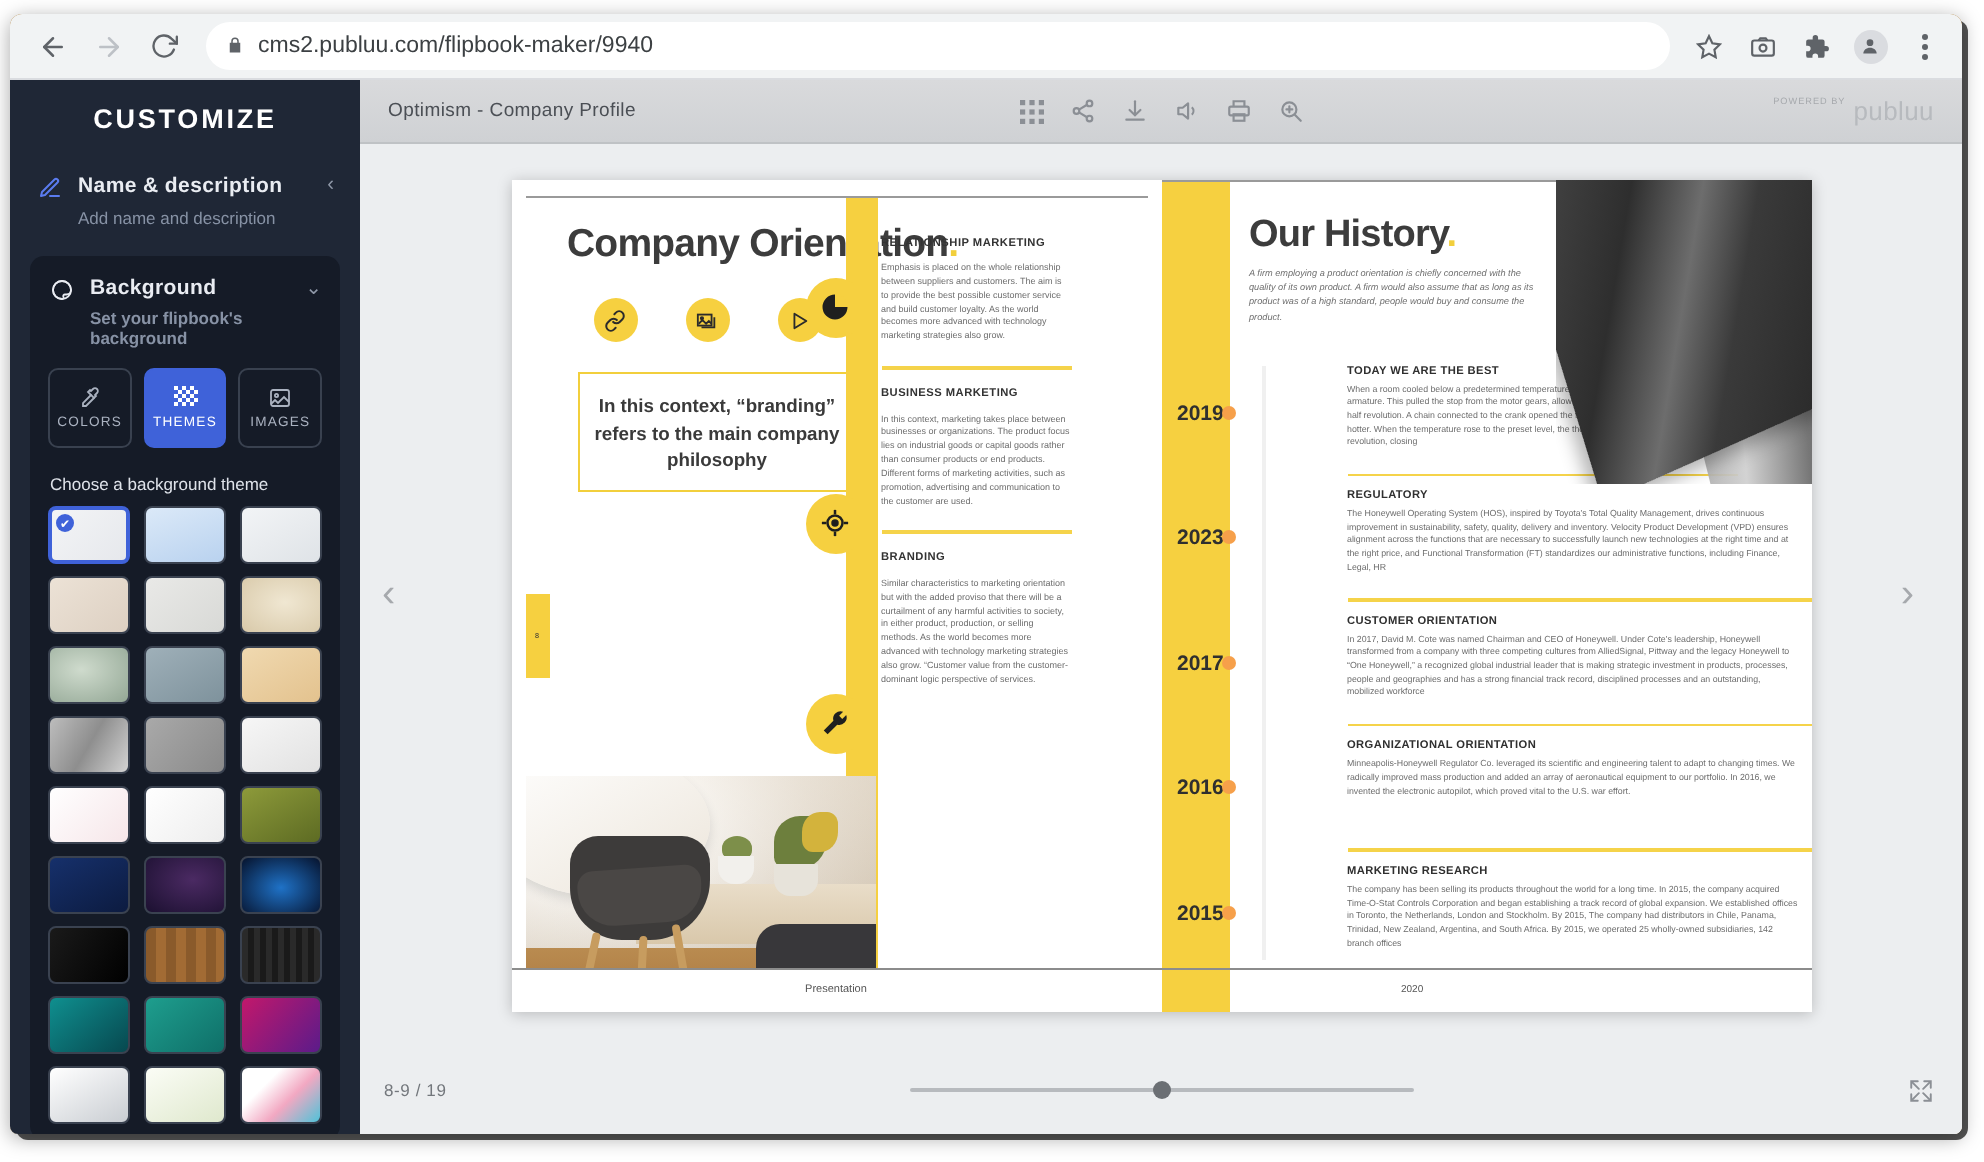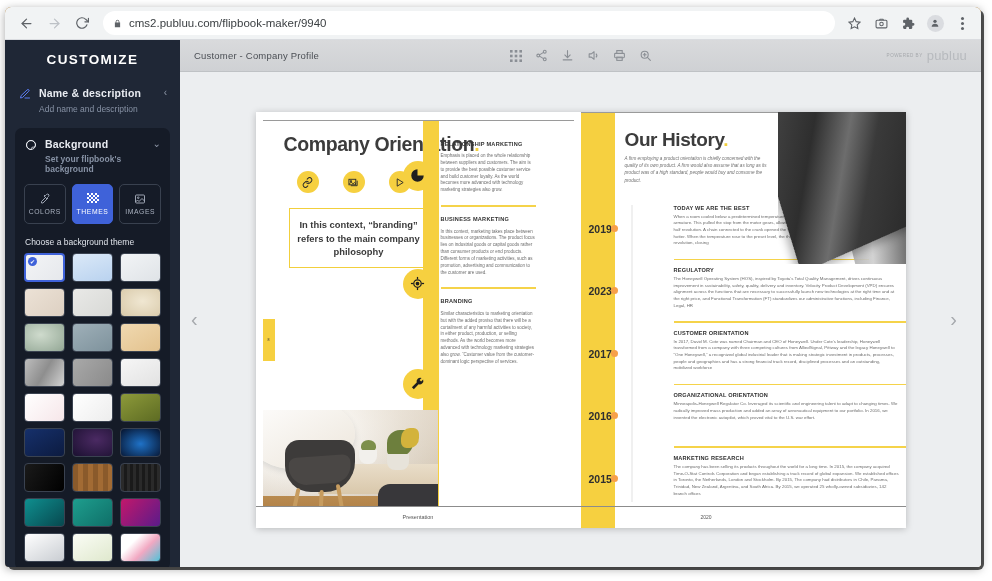--- a/index.html
+++ b/index.html
@@ -222,21 +222,21 @@
     position: absolute;
     left: 50%;
     transform: translateX(-50%);
     display: flex;
     gap: 13px;
     align-items: center;
   }
   .tool-icons .ti { color: #8b8f95; display: flex; cursor: pointer; }
   .powered {
     position: absolute; right: 14px;
-    display: flex; align-items: center; gap: 4px;
+    display: flex; align-items: flex-start; gap: 4px;
   }
   .powered .pw-lbl { font-size: 4.6px; color: #a6a9ad; letter-spacing: .5px; }
   .powered .pw-brand { font-size: 13px; color: #b7babe; letter-spacing: .2px; }
 
   .stage {
     flex: 1;
     position: relative;
     background: #eceef0;
     display: flex;
     align-items: center;
@@ -680,21 +680,21 @@
               <div class="swatch" style="background: linear-gradient(150deg, rgb(255, 255, 255), rgb(201, 205, 210));"></div>
               <div class="swatch" style="background: linear-gradient(150deg, rgb(251, 253, 246), rgb(223, 232, 205));"></div>
               <div class="swatch" style="background: linear-gradient(135deg, rgb(255, 255, 255) 30%, rgb(242, 168, 194) 60%, rgb(79, 195, 217) 100%);"></div>
             </div>
         </div>
       </div>
 
       <div class="viewer">
 
         <div class="viewer-top">
-          <div class="doc-title">Customer - Company Profile</div>
+          <div class="doc-title">Optimism - Company Profile</div>
 
           <div class="tool-icons">
             <span class="ti">
               <svg width="12" height="12" viewBox="0 0 12 12" fill="currentColor">
                   <rect x="0" y="0" width="2.6" height="2.6"></rect>
                   <rect x="4.7" y="0" width="2.6" height="2.6"></rect>
                   <rect x="9.4" y="0" width="2.6" height="2.6"></rect>
                   <rect x="0" y="4.7" width="2.6" height="2.6"></rect>
                   <rect x="4.7" y="4.7" width="2.6" height="2.6"></rect>
                   <rect x="9.4" y="4.7" width="2.6" height="2.6"></rect>
@@ -922,17 +922,37 @@
                 <div>25%</div>
               </div>
               <div class="curl-vert">Optimism</div>
               <div class="flap2"></div>
               <div class="flap"></div>
             </div>
 
           </div>
         </div>
 
+        <div class="viewer-bottom">
+          <div class="pg-ind">8-9 / 19</div>
+          <div class="slider-wrap">
+            <div class="slider-track">
+              <div class="slider-thumb"></div>
+            </div>
+          </div>
+          <div class="fullscreen-btn">
+            <svg width="13" height="13" viewBox="0 0 24 24" fill="none" stroke="currentColor" stroke-width="1.8" stroke-linecap="round">
+                <polyline points="3 9 3 3 9 3"></polyline>
+                <polyline points="15 3 21 3 21 9"></polyline>
+                <polyline points="21 15 21 21 15 21"></polyline>
+                <polyline points="9 21 3 21 3 15"></polyline>
+                <line x1="4" y1="4" x2="10" y2="10"></line>
+                <line x1="20" y1="4" x2="14" y2="10"></line>
+                <line x1="20" y1="20" x2="14" y2="14"></line>
+                <line x1="4" y1="20" x2="10" y2="14"></line>
+              </svg>
+          </div>
+        </div>
 
       </div>
     </div>
   </div>
 </div>
 
 </body></html>

